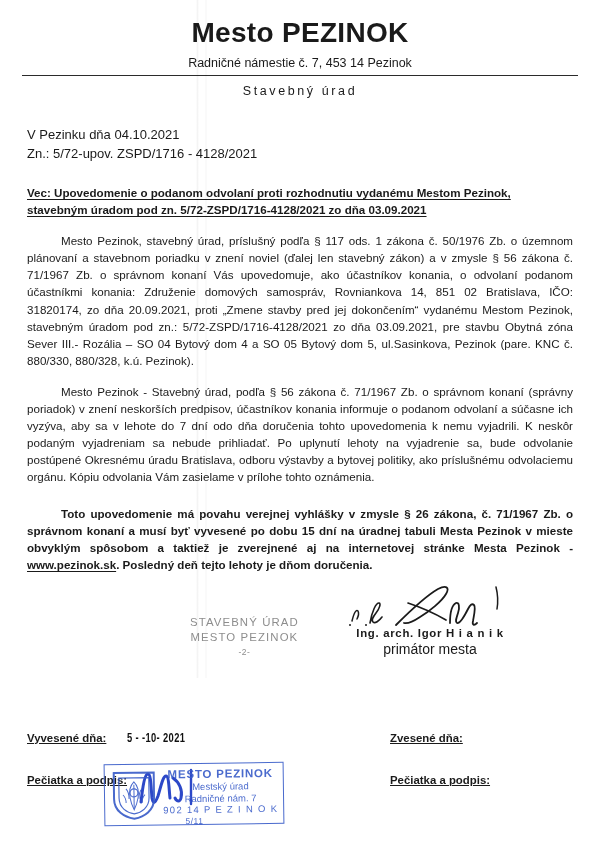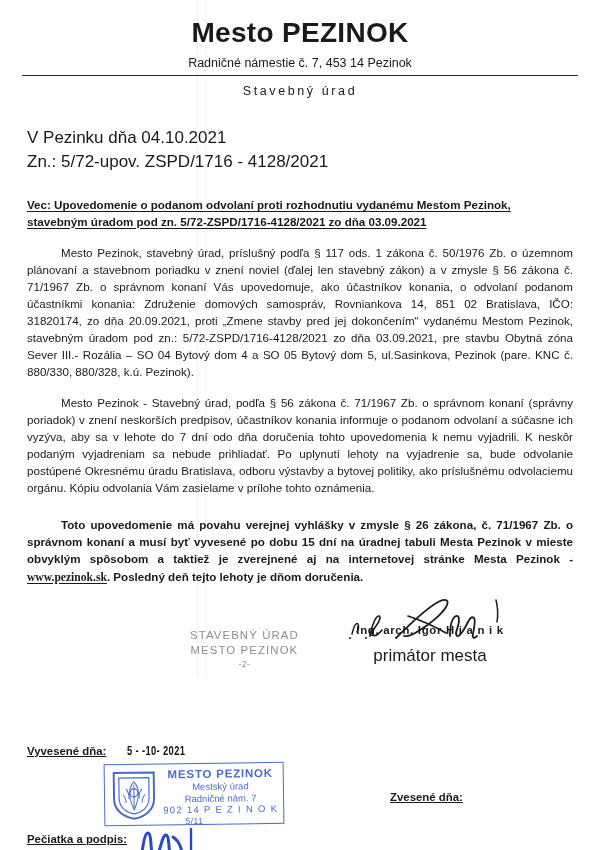--- a/index.html
+++ b/index.html
@@ -61,21 +61,21 @@
   }
   .dept-name {
     font-size: 12.5px;
     letter-spacing: 2.6px;
     margin-top: 8px;
   }
 
   
   .refblock {
     margin: 28px 0 0 27px;
-    font-size: 17px;
+    font-size: 13px;
     line-height: 1.45;
   }
 
   
   .subject {
     margin: 22px 27px 0 27px;
     font-size: 11.6px;
     font-weight: bold;
     line-height: 1.42;
     text-align: justify;
@@ -95,21 +95,21 @@
     text-align: justify;
     text-justify: inter-word;
     margin: 14px 0 0 0;
     text-indent: 34px;
   }
   p.para.bold-para {
     font-weight: bold;
     margin-top: 20px;
   }
   .b { font-weight: normal; }
-  .ul { text-decoration: underline; text-underline-offset: 1.5px; font-family: Liberation Serif, serif; }
+  .ul { text-decoration: underline; text-underline-offset: 1.5px; }
 
   
   .sign-area {
     position: relative;
     height: 115px;
     margin-top: 26px;
   }
   .office-stamp {
     position: absolute;
     left: 190px;
@@ -121,33 +121,33 @@
     line-height: 1.35;
   }
   .office-stamp .pg {
     font-size: 8.5px;
     letter-spacing: 0.5px;
     margin-top: 1px;
   }
   .signer {
     position: absolute;
     left: 330px;
-    top: 12px;
+    top: 28px;
     width: 200px;
     text-align: center;
   }
   .signer-name {
     font-size: 11.4px;
     font-weight: bold;
     letter-spacing: 0.7px;
     white-space: nowrap;
   }
   .signer-title {
-    font-size: 17px;
-    margin-top: 10px;
+    font-size: 14px;
+    margin-top: 2px;
   }
   .handwriting {
     position: absolute;
     left: 346px;
     top: -16px;
     width: 190px;
     height: 52px;
     pointer-events: none;
   }
 
@@ -161,21 +161,21 @@
   .frow {
     display: flex;
     margin-bottom: 30px;
     text-decoration: underline;
   }
   .fcol {
     width: 50%;
     box-sizing: border-box;
     position: relative;
   }
-  .fcol.right { padding-left: 90px; margin-top: 46px; }
+  .fcol.right { padding-left: 90px; }
   .date-stamp {
     position: absolute;
     left: 100px;
     top: -2px;
     font-family: "Liberation Sans", sans-serif;
     font-size: 13px;
     font-weight: bold;
     letter-spacing: 0.5px;
     transform: scaleX(0.72);
     transform-origin: left center;

